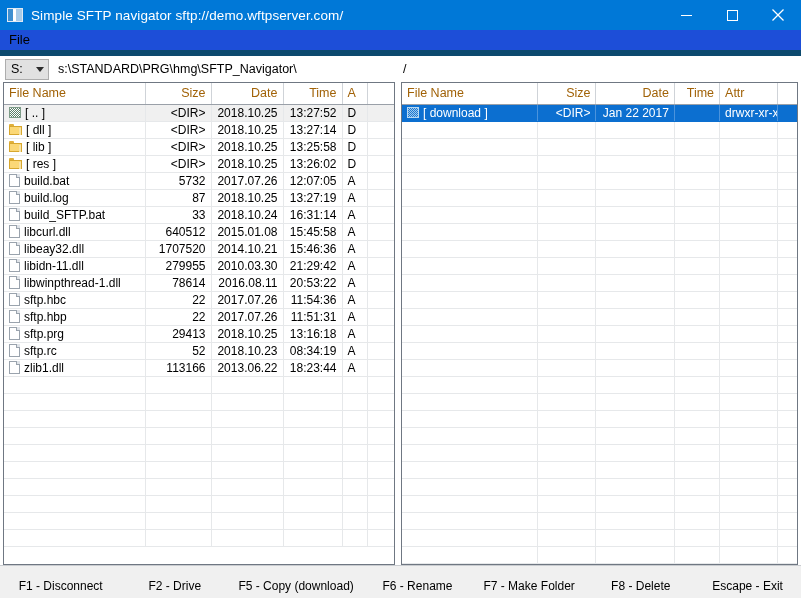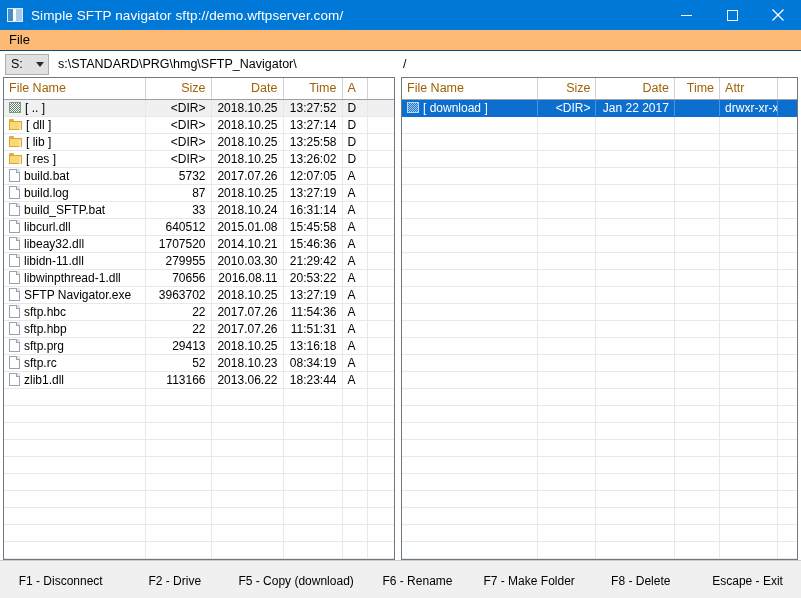--- a/index.html
+++ b/index.html
@@ -35,23 +35,23 @@
   }
   .winbtns{position:absolute;right:0;top:0;height:30px;display:flex;}
   .winbtn{
     width:46px;height:30px;display:flex;align-items:center;justify-content:center;
     color:#ffffff;
   }
   .winbtn svg{display:block;}
 
   
   .menubar{
-    height:20px;flex:0 0 20px;background:#fdba74;
+    height:20px;flex:0 0 20px;background:#1d4ed8;
     display:flex;align-items:flex-end;
-    border-bottom:1px solid #0c4a6e;
+    border-bottom:6px solid #0c4a6e;
   }
   .menu-item{
     font-size:13px;color:#000000;padding:0 9px;line-height:20px;
   }
 
   
   .pathrow{
     height:26px;flex:0 0 26px;background:#ffffff;
     display:flex;align-items:center;position:relative;
   }
@@ -405,39 +405,23 @@
             <tr>
               <td class="al-l">
                 <span class="namecell">
                   <span class="ico ico-file">
                     <span class="pg"></span>
                     <span class="fold"></span>
                   </span>
                   <span>libwinpthread-1.dll</span>
                 </span>
               </td>
-              <td class="al-r">70656</td>
+              <td class="al-r">78614</td>
               <td class="al-r">2016.08.11</td>
               <td class="al-r">20:53:22</td>
-              <td class="al-l">A</td>
-              <td class="al-l last"></td>
-            </tr>
-            <tr>
-              <td class="al-l">
-                <span class="namecell">
-                  <span class="ico ico-file">
-                    <span class="pg"></span>
-                    <span class="fold"></span>
-                  </span>
-                  <span>SFTP Navigator.exe</span>
-                </span>
-              </td>
-              <td class="al-r">3963702</td>
-              <td class="al-r">2018.10.25</td>
-              <td class="al-r">13:27:19</td>
               <td class="al-l">A</td>
               <td class="al-l last"></td>
             </tr>
             <tr>
               <td class="al-l">
                 <span class="namecell">
                   <span class="ico ico-file">
                     <span class="pg"></span>
                     <span class="fold"></span>
                   </span>

